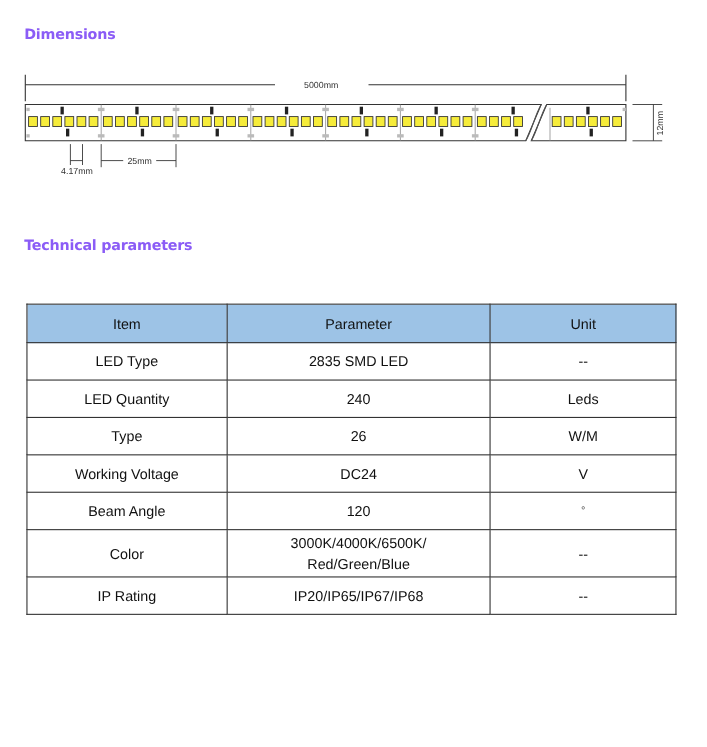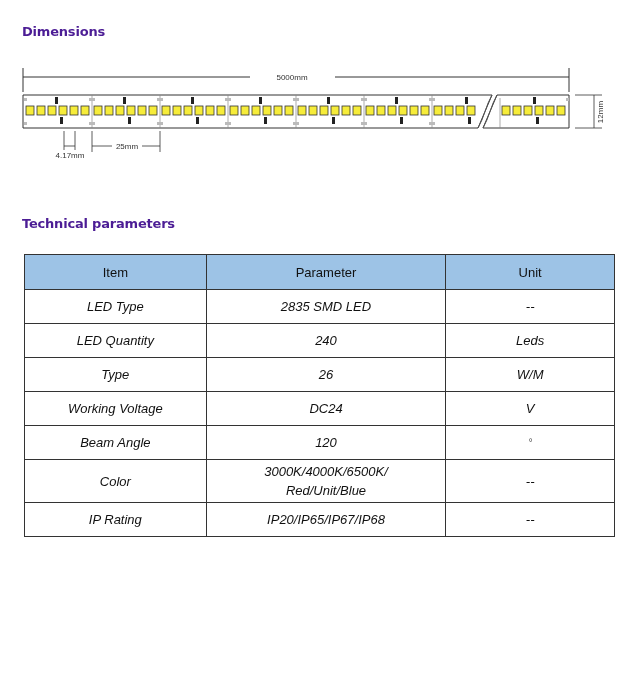--- a/index.html
+++ b/index.html
@@ -1,26 +1,26 @@
 <!DOCTYPE html>
 <html><head>
   <meta charset="utf-8">
   <style>
     html, body { margin: 0; padding: 0; background: #ffffff; }
     body { width: 643px; height: 679px; position: relative; overflow: hidden; font-family: "Liberation Sans", sans-serif; color: #111; }
-    .section-title { position: absolute; left: 22px; font-family: "DejaVu Sans", sans-serif; font-weight: bold; font-size: 13px; color: #4c1d95; letter-spacing: -0.2px; }
+    .section-title { position: absolute; left: 22px; font-family: "DejaVu Sans", sans-serif; font-weight: bold; font-size: 13px; color: #8b5cf6; letter-spacing: -0.2px; }
     #dim-title { top: 24px; }
     #tech-title { top: 216px; }
 
     #diagram { position: absolute; left: 0; top: 60px; width: 643px; height: 110px; }
 
-    table.params { position: absolute; left: 24px; top: 254px; width: 591px; border-collapse: collapse; font-size: 13px; }
+    table.params { position: absolute; left: 24px; top: 276px; width: 591px; border-collapse: collapse; font-size: 13px; }
     table.params th, table.params td { border: 1.5px solid #333; text-align: center; vertical-align: middle; padding: 0; }
     table.params th { background: #9dc3e6; font-weight: normal; height: 34px; }
-    table.params td { height: 33px; font-style: italic; }
+    table.params td { height: 33px; }
     table.params tr.tall td { height: 42px; line-height: 19px; }
     col.c1 { width: 182px; } col.c2 { width: 240px; } col.c3 { width: 169px; }
     .unit-small { font-size: 10px; color: #555; }
   </style>
 </head>
 <body>
 
 <div class="section-title" id="dim-title">Dimensions</div>
 
 <svg id="diagram" viewBox="0 60 643 110" xmlns="http://www.w3.org/2000/svg">
@@ -198,21 +198,21 @@
     </tr>
     <tr>
       <td>Beam Angle</td>
       <td>120</td>
       <td class="unit-small">°</td>
     </tr>
     <tr class="tall">
       <td>Color</td>
       <td>
         <div>3000K/4000K/6500K/</div>
-        <div>Red/Unit/Blue</div>
+        <div>Red/Green/Blue</div>
       </td>
       <td>--</td>
     </tr>
     <tr>
       <td>IP Rating</td>
       <td>IP20/IP65/IP67/IP68</td>
       <td>--</td>
     </tr>
   </tbody>
 </table>

